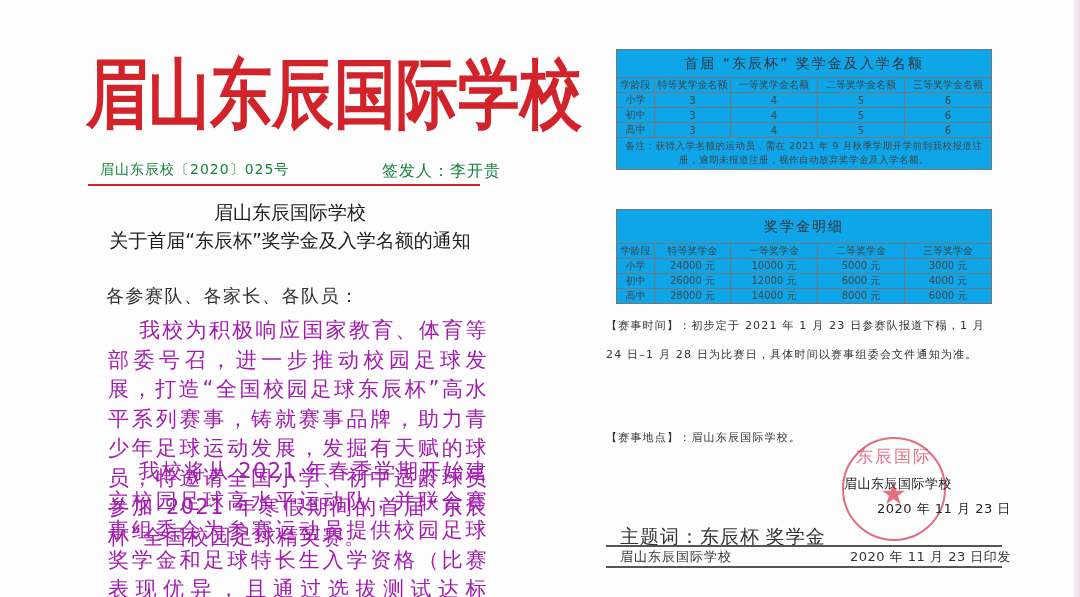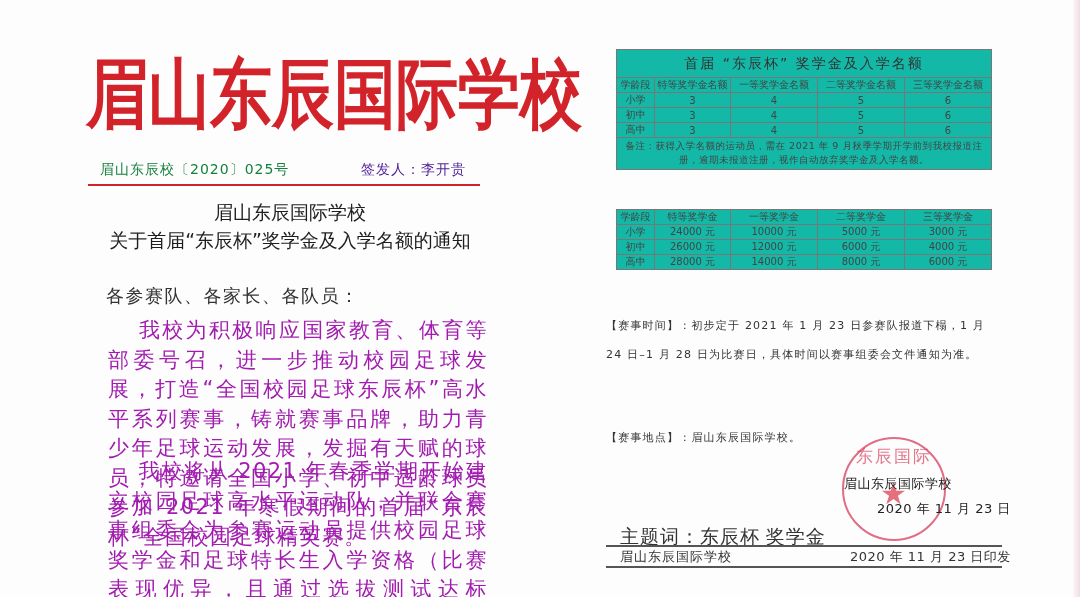--- a/index.html
+++ b/index.html
@@ -4,32 +4,32 @@
 <style>
   * { margin:0; padding:0; box-sizing:border-box; }
   html, body { width:1080px; height:597px; overflow:hidden; background:#fdfdfd; }
   body { position:relative; font-family:"DejaVu Sans", "Liberation Sans", sans-serif; color:#2a2a2a; }
   .abs { position:absolute; }
 
   
   .masthead { left:86px; top:50px; width:396px; height:88px; display:flex; justify-content:space-between; align-items:center; }
   .masthead span { font-family:"DejaVu Serif", serif; font-weight:bold; font-size:62px; color:#d2232a; transform:scaleY(1.22); display:inline-block; line-height:1; letter-spacing:0; }
   .docno { left:100px; top:161px; font-size:14px; color:#15803d; letter-spacing:1px; }
-  .signer { left:361px; top:161px; font-size:14px; color:#4c1d95; letter-spacing:1px; }
+  .signer { left:382px; top:161px; font-size:16px; color:#15803d; letter-spacing:1px; }
   .redrule { left:88px; top:184px; width:392px; height:2px; background:#d2232a; }
   .title1 { left:90px; top:200px; width:400px; text-align:center; font-size:19px; color:#1e1e1e; }
   .title2 { left:90px; top:228px; width:400px; text-align:center; font-size:19px; color:#1e1e1e; }
   .greeting { left:106px; top:284px; font-size:18px; color:#333; letter-spacing:1.5px; }
   .para { left:108px; width:380px; font-size:21px; line-height:29.5px; color:#a21caf; letter-spacing:1.4px; text-align:justify; }
   .para .indent { display:inline-block; width:30px; }
   .p1 { top:316px; }
   .p2 { top:457px; }
 
   
-  table.tbl { position:absolute; border-collapse:collapse; border:1.5px solid #666; background:#14b8a6; }
+  table.tbl { position:absolute; border-collapse:collapse; border:1.5px solid #666; background:#0ea5e9; }
   table.tbl td, table.tbl th { border:1px solid #777; font-weight:normal; text-align:center; font-size:10px; color:#444; padding:0; height:15px; }
   table.tbl .cap { font-size:14px; color:#333; letter-spacing:2px; }
   .t1 { left:616px; top:49px; width:376px; }
   .t1 .cap { height:28px; }
   .t1 .note { font-size:9.5px; line-height:14px; padding:1px 4px 2px; letter-spacing:0.5px; height:28px; }
   .t2 { left:616px; top:209px; width:376px; }
   .t2 .cap { height:34px; }
   .rtext { left:606px; width:398px; font-size:11px; line-height:29px; color:#333; letter-spacing:1.2px; }
   .r1 { top:311px; }
   .r2 { top:423px; }
@@ -106,20 +106,23 @@
     <td>6</td>
   </tr>
   <tr>
         <td colspan="5" class="note">备注：获得入学名额的运动员，需在 2021 年 9 月秋季学期开学前到我校报道注册，逾期未报道注册，视作自动放弃奖学金及入学名额。</td>
       </tr>
 </tbody>
   </table>
 
 <table class="tbl t2">
   <tbody>
+      <tr>
+        <td colspan="5" class="cap">奖学金明细</td>
+      </tr>
   <tr>
     <td style="width:38px">学龄段</td>
     <td style="width:76px">特等奖学金</td>
     <td style="width:87px">一等奖学金</td>
     <td style="width:87px">二等奖学金</td>
     <td>三等奖学金</td>
   </tr>
   <tr>
     <td>小学</td>
     <td>24000 元</td>

